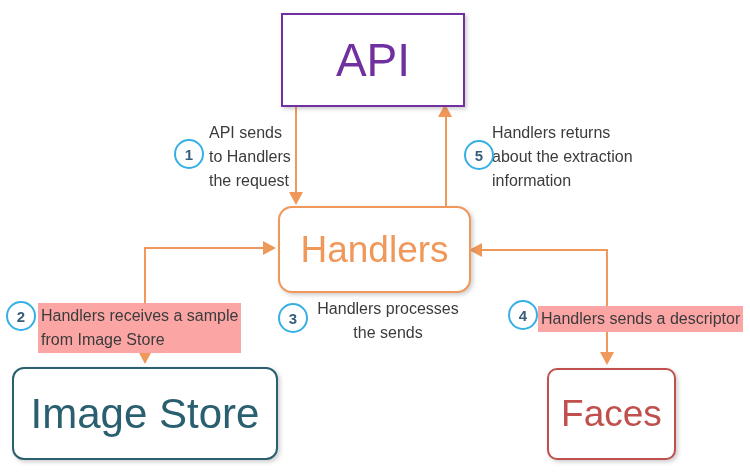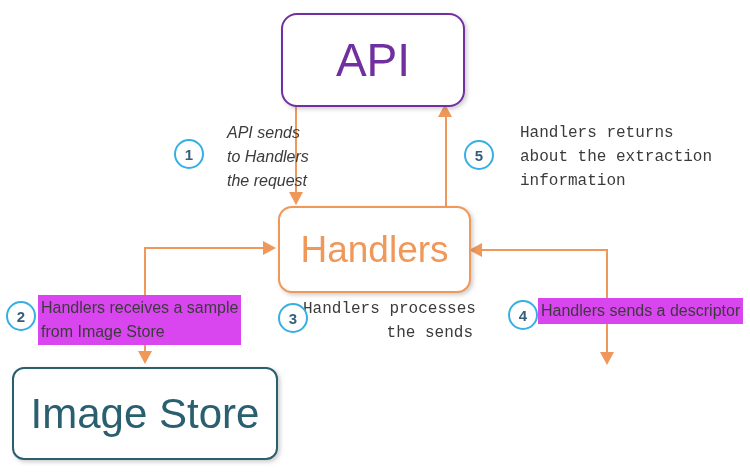--- a/index.html
+++ b/index.html
@@ -6,21 +6,21 @@
   .canvas{
     position:relative;width:750px;height:472px;background:#ffffff;overflow:hidden;
     font-family:"Liberation Sans", sans-serif;
   }
   
   .node{
     position:absolute;background:#ffffff;display:flex;align-items:center;justify-content:center;
     box-shadow:2px 2px 4px rgba(110,110,110,0.35);
   }
   .node .node-label{white-space:nowrap;}
-  .node.api{left:281px;top:13px;width:180px;height:90px;border:2.5px solid var(--c-api,#7030A0);border-radius:16px;}
+  .node.api{left:281px;top:13px;width:180px;height:90px;border:2.5px solid var(--c-api,#7030A0);border-radius:0;}
   .node.api .node-label{color:var(--c-api,#7030A0);font-size:46px;}
   .node.handlers{left:278px;top:206px;width:189px;height:83px;border:2.5px solid var(--c-handlers,#F0975A);border-radius:14px;}
   .node.handlers .node-label{color:var(--c-handlers,#F0975A);font-size:37px;}
   .node.image-store{left:12px;top:367px;width:262px;height:89px;border:2.5px solid var(--c-image-store,#2A5F70);border-radius:12px;}
   .node.image-store .node-label{color:var(--c-image-store,#2A5F70);font-size:42px;}
   .node.faces{left:547px;top:368px;width:125px;height:88px;border:2.5px solid var(--c-faces,#C0504D);border-radius:10px;}
   .node.faces .node-label{color:var(--c-faces,#C0504D);font-size:37px;}
   
   .line{position:absolute;background:var(--c-arrow,#F0975A);}
   .line.v{width:2px;}
@@ -35,22 +35,22 @@
     position:absolute;width:26px;height:26px;border-radius:50%;
     border:2px solid var(--c-step-circle-border,#35AFE4);background:#ffffff;
     display:flex;align-items:center;justify-content:center;
     font-size:15px;font-weight:600;color:var(--c-step-number,#365E7D);z-index:3;
   }
   
   .step-label{
     position:absolute;color:var(--c-step-text,#3B3B3B);font-size:16px;line-height:24px;
     z-index:2;white-space:nowrap;
   }
-  .step-label.boxed{background:#d946ef;padding:1px 3px;}
-  .step-label.centered{text-align:right;font-family:Liberation Mono, monospace;}
+  .step-label.boxed{background:#fca5a5;padding:1px 3px;margin-top:8px;}
+  .step-label.centered{text-align:center;}
 </style>
 </head>
 <body>
 
 <div class="canvas">
 
   <div class="line v" style="left:295px;top:104px;height:89px;"></div>
   <div class="arrowhead down" style="left:289px;top:192px;"></div>
 
   <div class="line v" style="left:445px;top:116px;height:90px;"></div>
@@ -68,34 +68,37 @@
 
   <div class="node api">
     <span class="node-label">API</span>
   </div>
   <div class="node handlers">
     <span class="node-label">Handlers</span>
   </div>
   <div class="node image-store">
     <span class="node-label">Image Store</span>
   </div>
+  <div class="node faces">
+    <span class="node-label">Faces</span>
+  </div>
 
   <div class="step-circle" style="left:174px;top:139px;">
     <span>1</span>
   </div>
-  <div class="step-label" style="left:227px;top:121px;font-style:italic;">
+  <div class="step-label" style="left:209px;top:121px;">
     <div>API sends</div>
     <div>to Handlers</div>
     <div>the request</div>
   </div>
 
   <div class="step-circle" style="left:464px;top:140px;">
     <span>5</span>
   </div>
-  <div class="step-label" style="left:520px;top:121px;font-family:Liberation Mono, monospace;">
+  <div class="step-label" style="left:492px;top:121px;">
     <div>Handlers returns</div>
     <div>about the extraction</div>
     <div>information</div>
   </div>
 
   <div class="step-circle" style="left:6px;top:301px;">
     <span>2</span>
   </div>
   <div class="step-label boxed" style="left:38px;top:295px;">
     <div>Handlers receives a sample</div>

